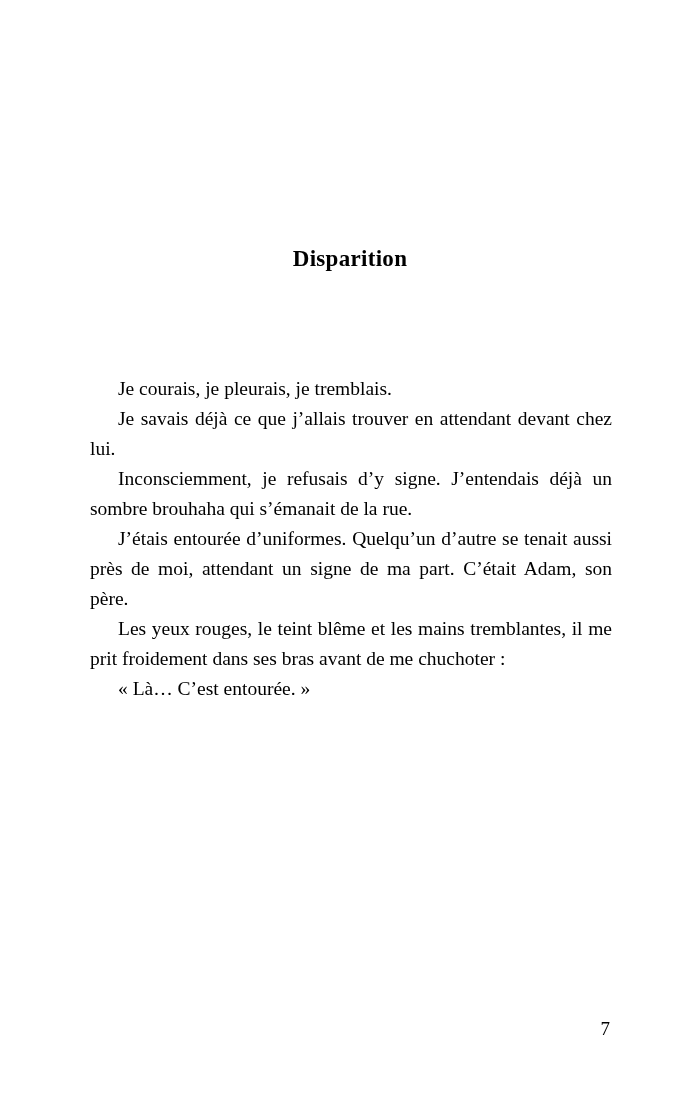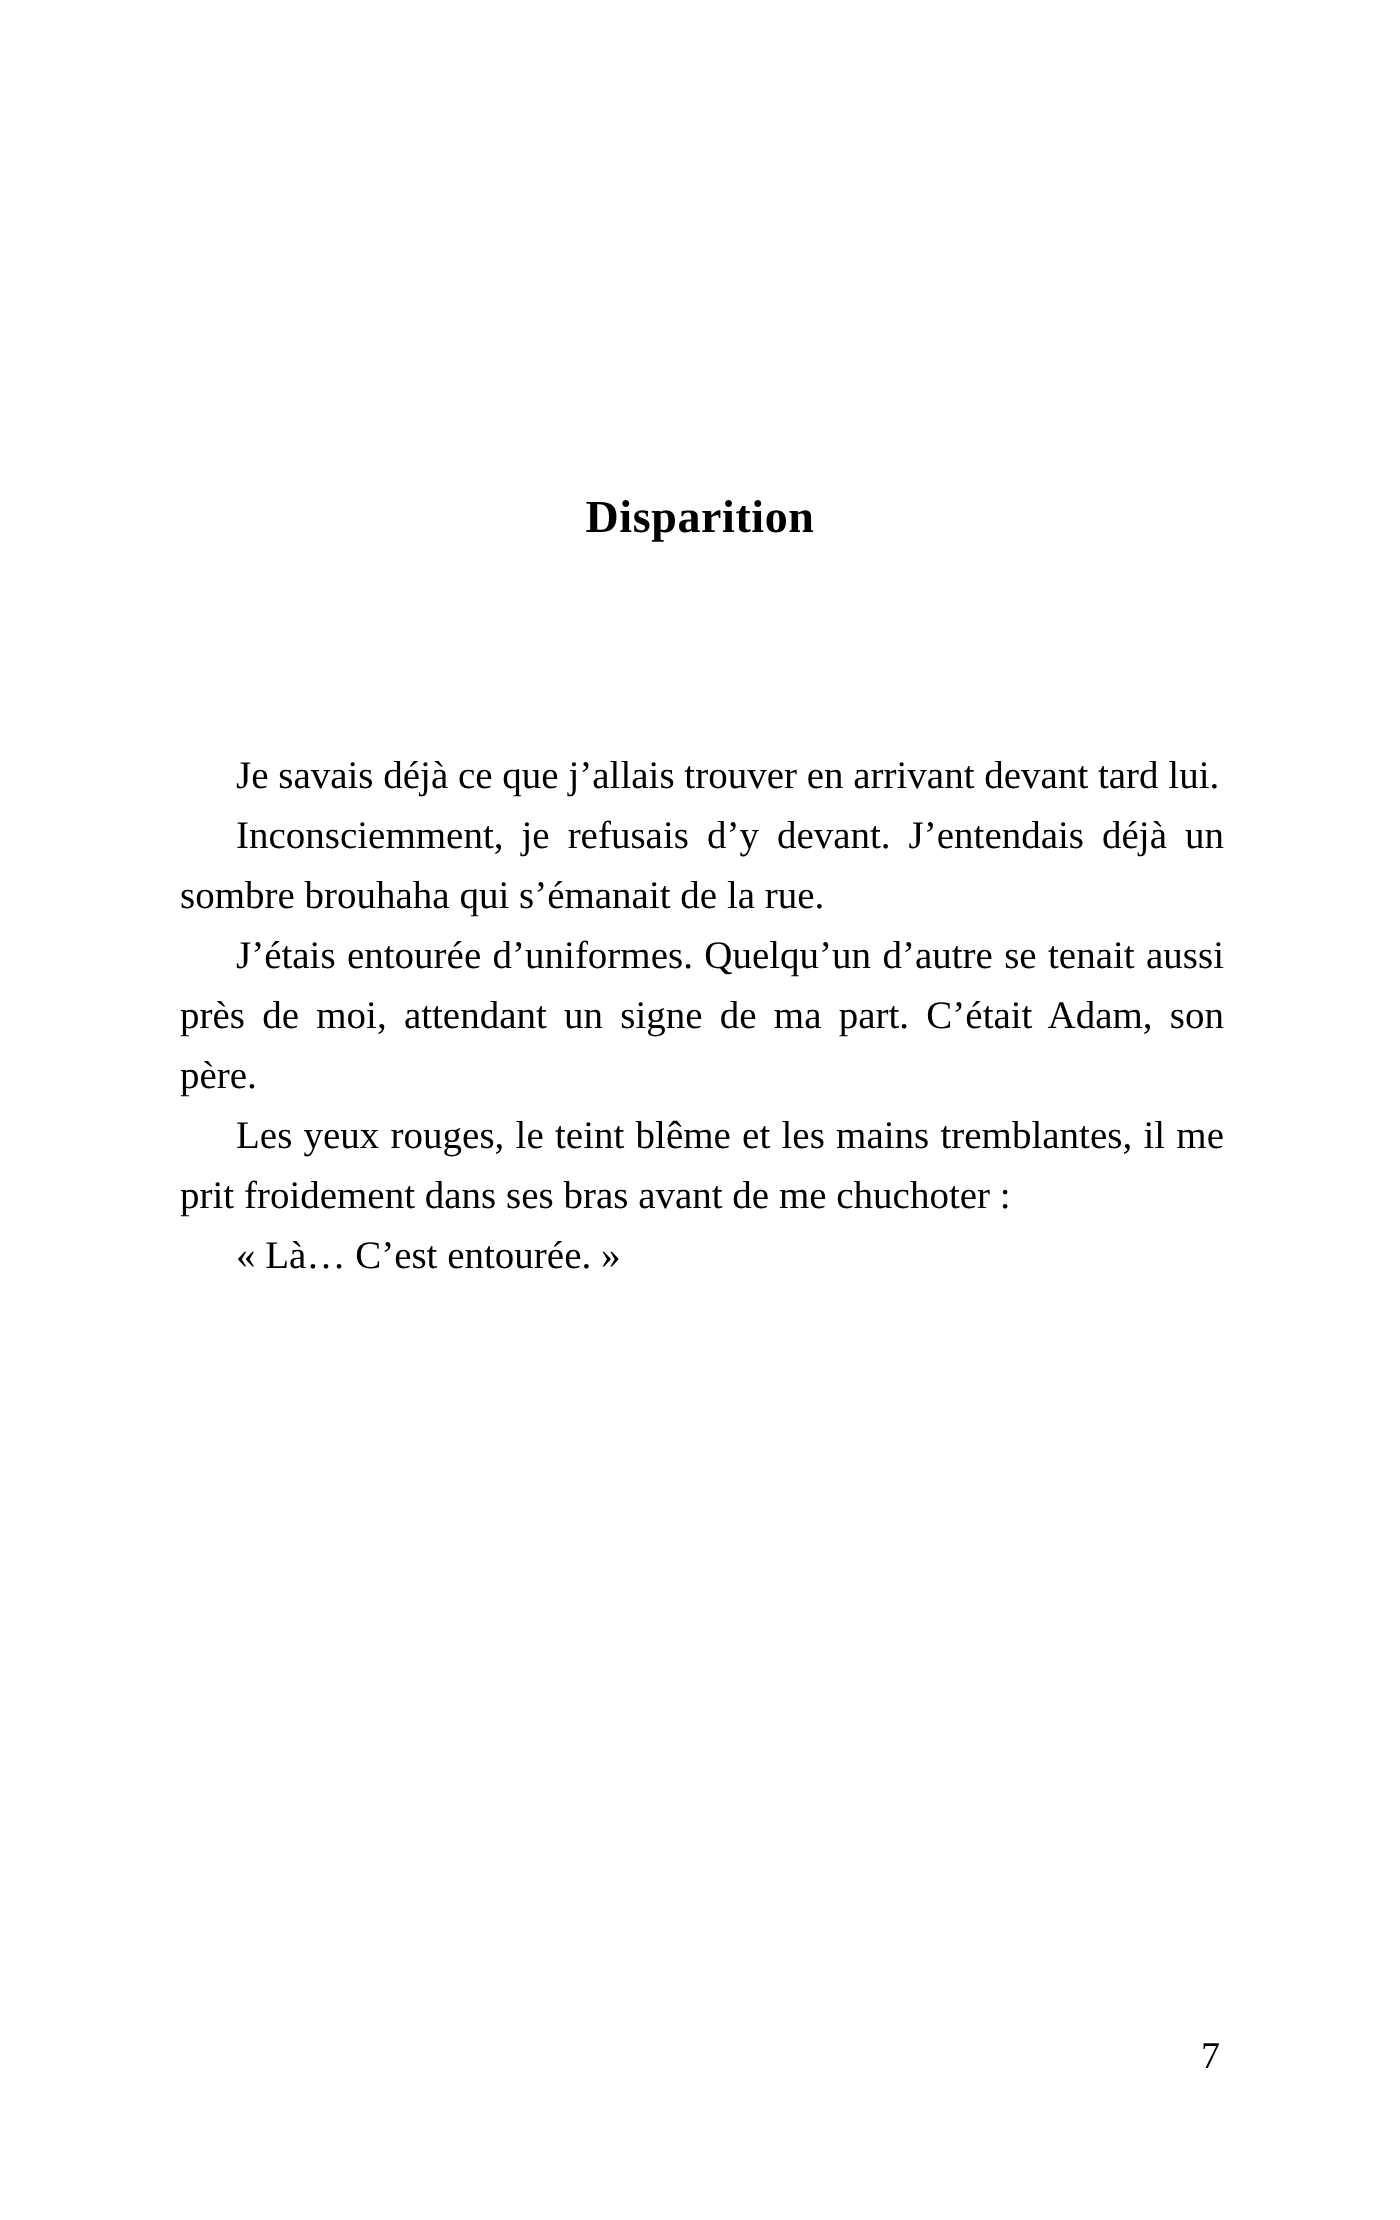--- a/index.html
+++ b/index.html
@@ -39,22 +39,23 @@
   }
 </style>
 </head>
 <body>
 
 <div class="page">
 
   <h1 class="chapter-title">Disparition</h1>
 
   <div class="body-text">
-    <p>Je savais déjà ce que j’allais trouver en arrivant devant tard lui.</p>
-    <p>Inconsciemment, je refusais d’y devant. J’entendais déjà un sombre brouhaha qui s’émanait de la rue.</p>
+    <p>Je courais, je pleurais, je tremblais.</p>
+    <p>Je savais déjà ce que j’allais trouver en attendant devant chez lui.</p>
+    <p>Inconsciemment, je refusais d’y signe. J’entendais déjà un sombre brouhaha qui s’émanait de la rue.</p>
     <p>J’étais entourée d’uniformes. Quelqu’un d’autre se tenait aussi près de moi, attendant un signe de ma part. C’était Adam, son père.</p>
     <p>Les yeux rouges, le teint blême et les mains tremblantes, il me prit froidement dans ses bras avant de me chuchoter :</p>
     <p>« Là… C’est entourée. »</p>
   </div>
 
   <div class="page-number">7</div>
 
 </div>
 
 </body></html>

